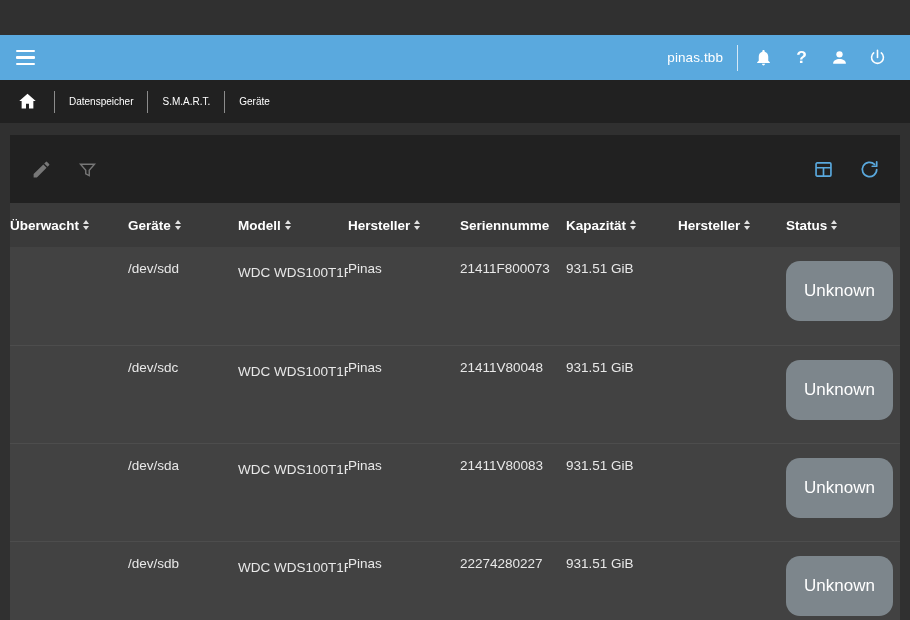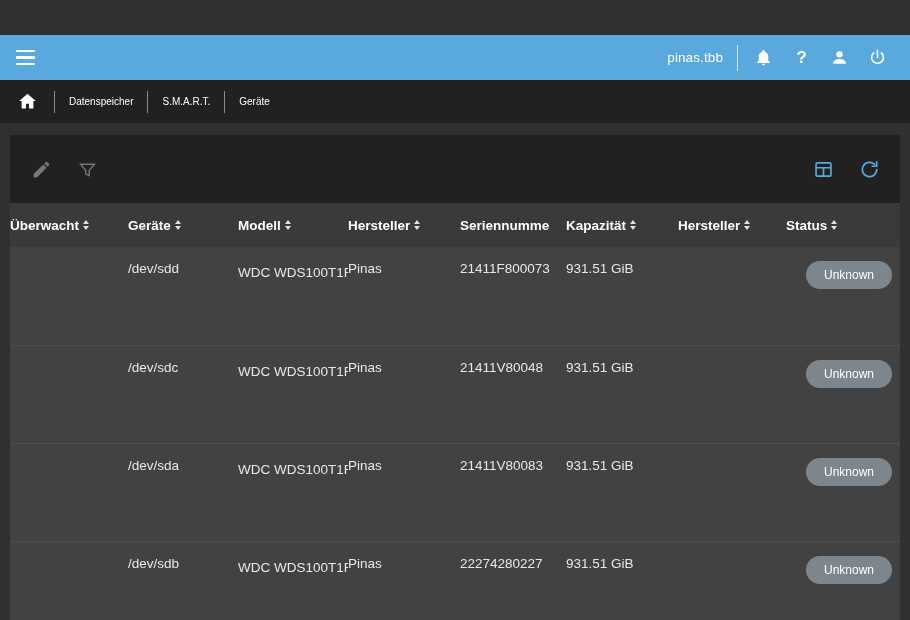--- a/index.html
+++ b/index.html
@@ -148,23 +148,23 @@
     white-space: nowrap;
     margin-left: 13px;
   }
   td.wrapcell { white-space: normal; line-height: 23px; word-break: break-all; }
   td.statuscell { padding-right: 14px; text-align: right; vertical-align: top; }
 
   .badge {
     display: inline-block;
     background: #7d868c;
     color: #ffffff;
-    font-size: 12px;
+    font-size: 17px;
     border-radius: 14px;
-    padding: 6px 18px;
+    padding: 22px 18px;
     line-height: 16px;
     cursor: pointer;
   }
 
   
   col.c-mon  { width: 118px; }
   col.c-dev  { width: 110px; }
   col.c-mod  { width: 110px; }
   col.c-her  { width: 112px; }
   col.c-ser  { width: 106px; }

